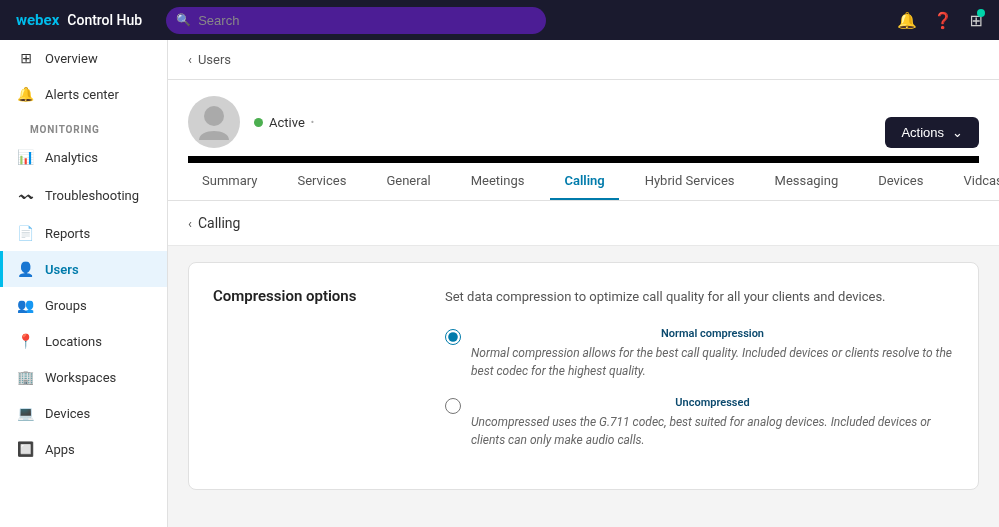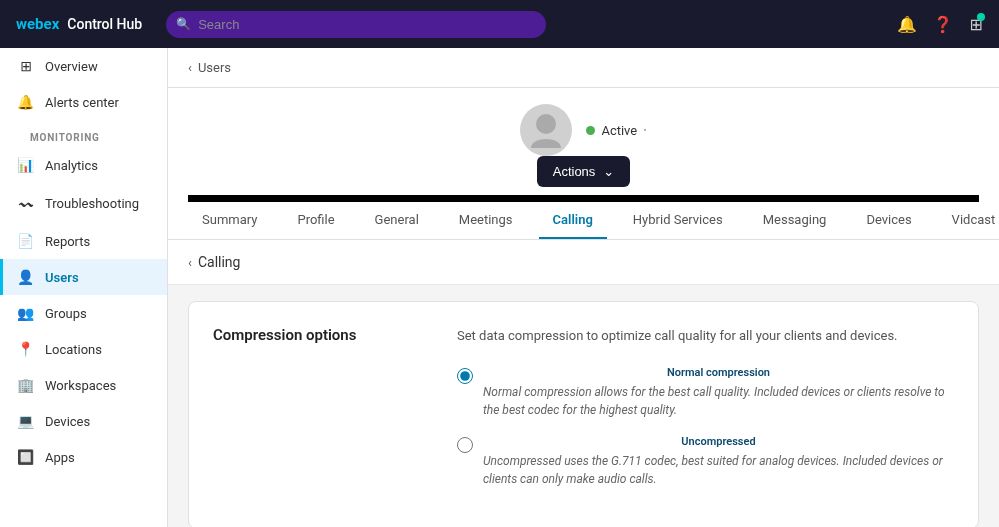--- a/index.html
+++ b/index.html
@@ -4,21 +4,21 @@
   <style>
     * { box-sizing: border-box; margin: 0; padding: 0; }
     body { font-family: -apple-system, BlinkMacSystemFont, 'Segoe UI', Roboto, sans-serif; background: #f4f4f4; display: flex; flex-direction: column; height: 527px; overflow: hidden; }
 
     
     .top-nav {
       background: #1a1a2e;
       display: flex;
       align-items: center;
       padding: 0 16px;
-      height: 48px;
+      height: 40px;
       flex-shrink: 0;
     }
     .logo-area {
       display: flex;
       align-items: center;
       gap: 8px;
       margin-right: 24px;
     }
     .logo-text {
       color: #fff;
@@ -133,24 +133,23 @@
     .breadcrumb-back { cursor: pointer; color: #555; }
 
     
     .user-header {
       background: #fff;
       padding: 16px 20px 0;
       border-bottom: 1px solid #e0e0e0;
     }
     .user-header-top {
       display: flex;
-      align-items: center;
+      align-items: flex-end;
       justify-content: space-between;
       margin-bottom: 8px;
-      flex-direction: column;
     }
     .user-avatar-area {
       display: flex;
       align-items: center;
       gap: 14px;
     }
     .avatar-circle {
       width: 52px; height: 52px;
       border-radius: 50%;
       background: #d0d0d0;
@@ -224,21 +223,21 @@
     
     .card {
       margin: 16px 20px;
       background: #fff;
       border-radius: 8px;
       border: 1px solid #e0e0e0;
       padding: 24px;
     }
     .compression-row {
       display: flex;
-      gap: 44px;
+      gap: 32px;
     }
     .compression-label-col {
       min-width: 200px;
       font-size: 15px;
       font-weight: 600;
       color: #222;
     }
     .compression-content-col {
       flex: 1;
     }
@@ -375,21 +374,21 @@
           </div>
         </div>
         <button class="actions-btn">
           <span>Actions</span>
           <span>⌄</span>
         </button>
       </div>
 
       <div class="tabs">
         <div class="tab">Summary</div>
-        <div class="tab">Profile</div>
+        <div class="tab">Services</div>
         <div class="tab">General</div>
         <div class="tab">Meetings</div>
         <div class="tab active">Calling</div>
         <div class="tab">Hybrid Services</div>
         <div class="tab">Messaging</div>
         <div class="tab">Devices</div>
         <div class="tab">Vidcast</div>
       </div>
     </div>
 

